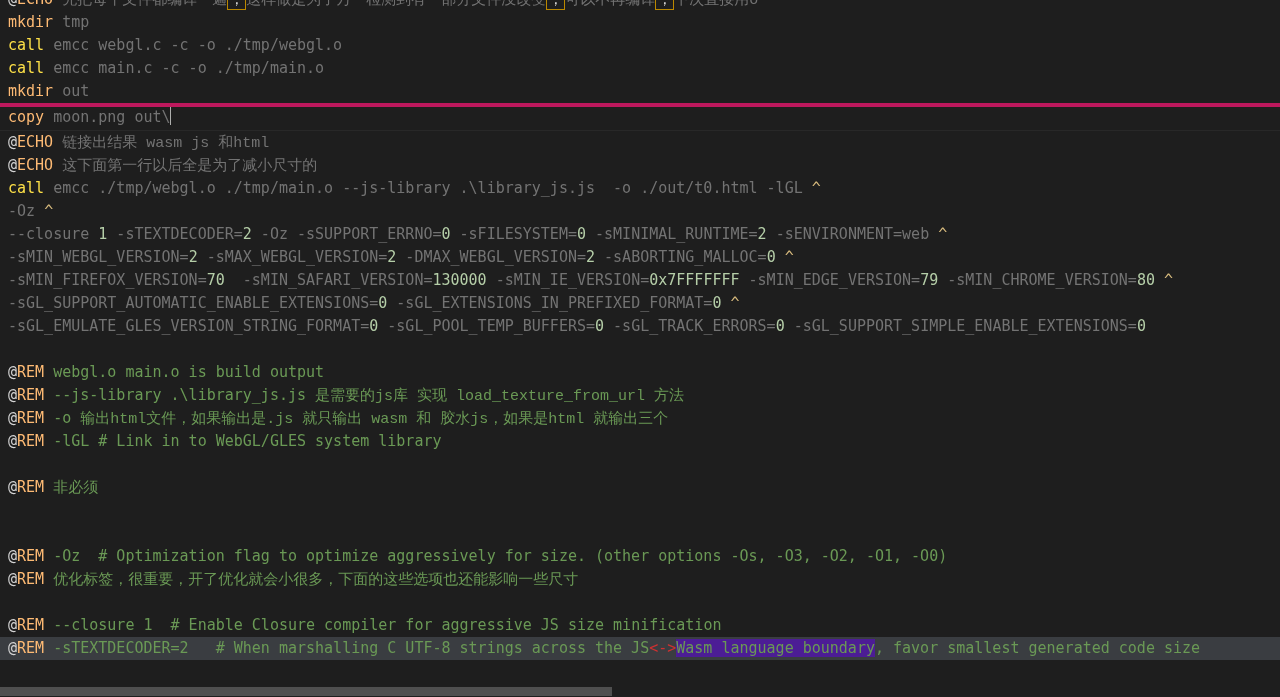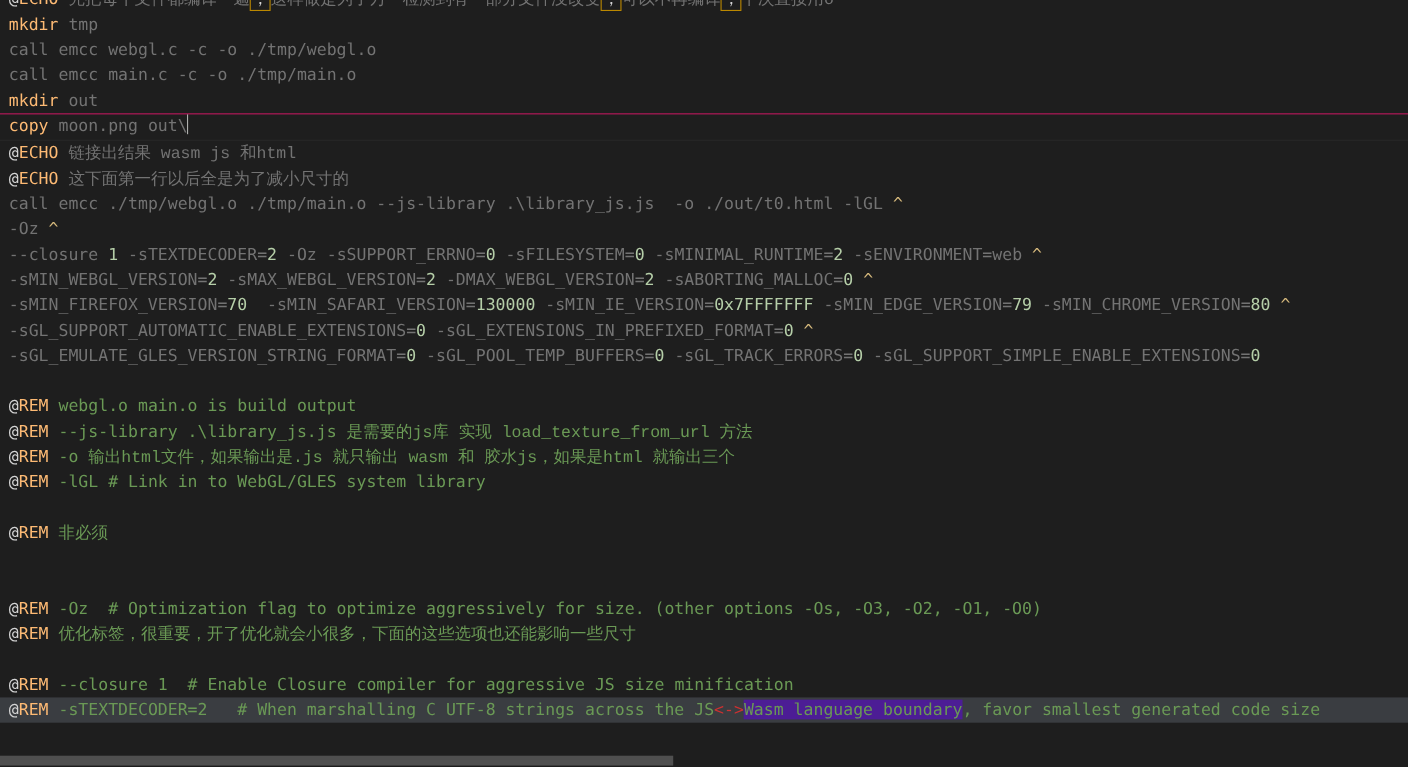--- a/index.html
+++ b/index.html
@@ -29,39 +29,39 @@
   }
   .line {
     height: 23px;
     line-height: 23px;
     padding-left: 8px;
     white-space: pre;
     position: relative;
   }
   
   .kw-blue   { color: #fdba74; }   
-  .kw-pink   { color: #737373; }   
+  .kw-pink   { color: #fde047; }   
   .plain     { color: #737373; }   
   .at        { color: #d4d4d4; }   
   .num       { color: #b5cea8; }   
   .caret     { color: #d7ba7d; }   
   .comment   { color: #6a9955; }   
   .cjk       { font-family: Liberation Mono, monospace; }
 
   
   .uni-hl {
     border: 1px solid #bb8800;
     box-sizing: border-box;
     padding: 0 1px;
     color: #d4d4d4;
   }
 
   
   .line.current {
-    border-top: 1px solid #be185d;
+    border-top: 4px solid #be185d;
     border-bottom: 1px solid #282828;
     height: 23px;
     line-height: 21px;
     padding-left: 8px;
     margin-left: 0;
   }
   .cursor {
     display: inline-block;
     width: 1px;
     height: 18px;

